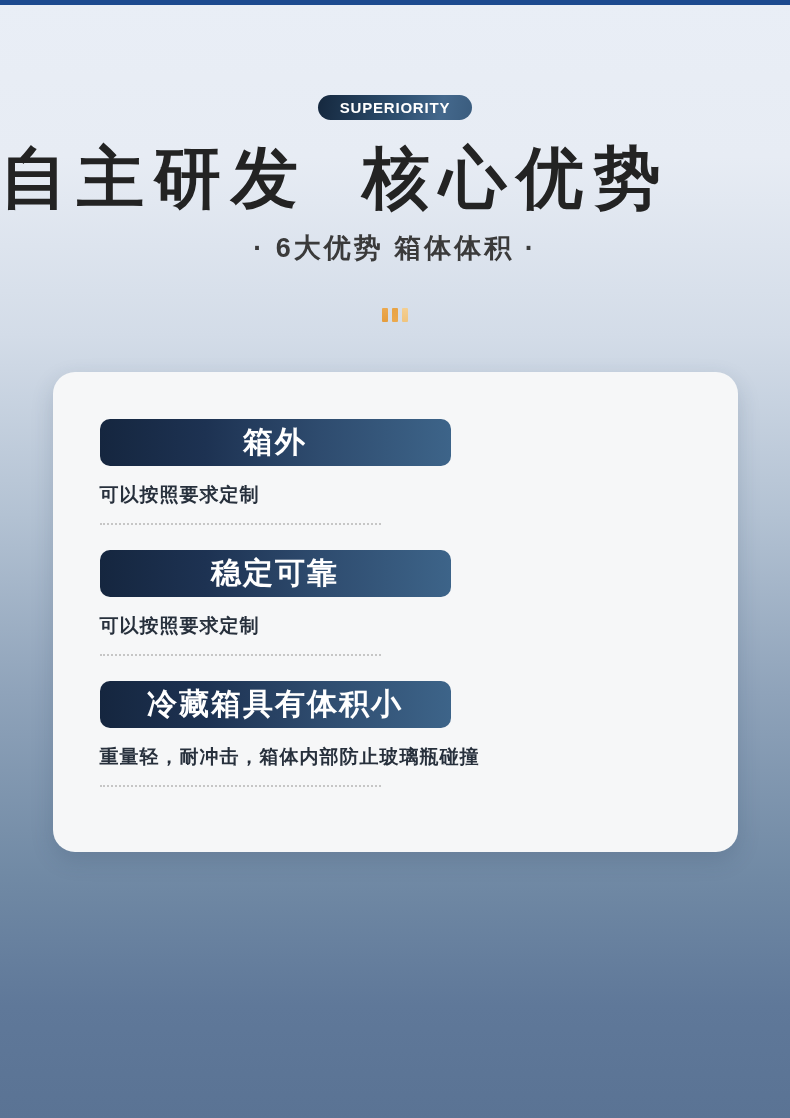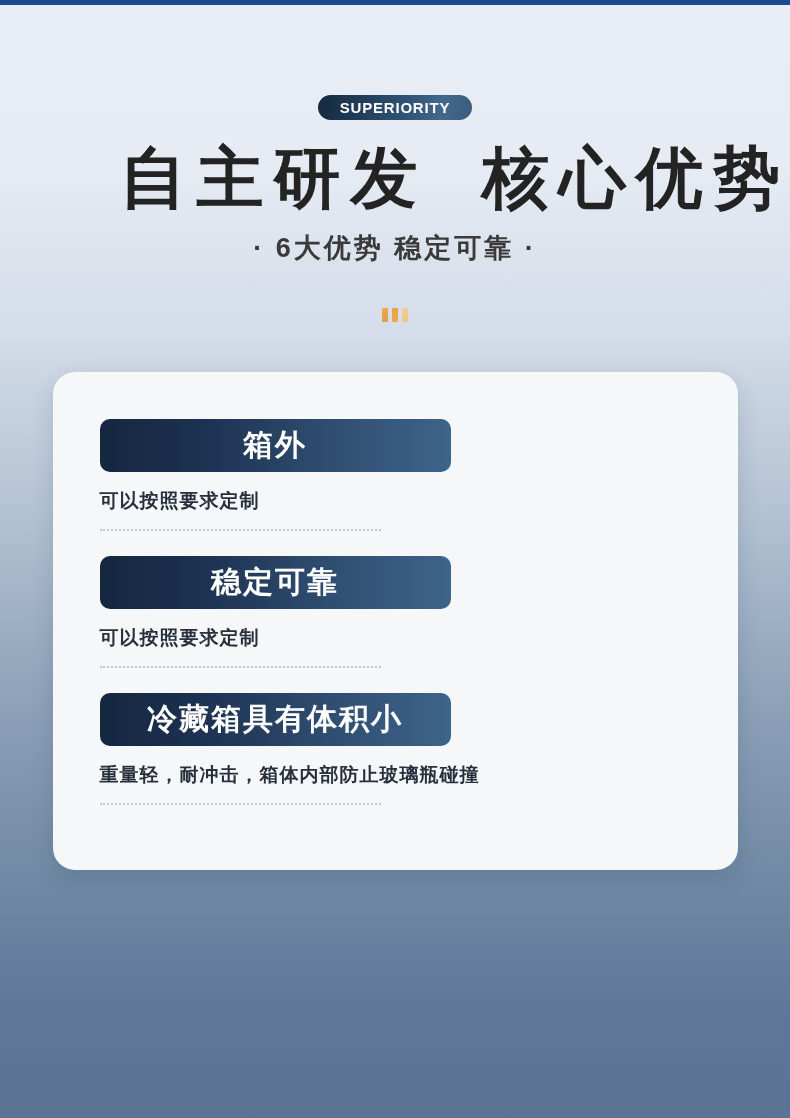--- a/index.html
+++ b/index.html
@@ -40,21 +40,21 @@
     display: flex;
     align-items: center;
     justify-content: center;
     color: #ffffff;
     font-size: 15px;
     font-weight: bold;
     letter-spacing: 0.8px;
   }
   .main-title {
     margin: 22px 0 15px 0;
-    text-align: right;
+    text-align: left;
     font-size: 67px;
     line-height: 1.08;
     font-weight: bold;
     color: #232323;
     letter-spacing: 10px;
     word-spacing: 26px;
     white-space: nowrap;
   }
   .subtitle {
     margin-top: 16px;
@@ -88,21 +88,21 @@
     background: #f6f7f8;
     border-radius: 22px;
     padding: 47px 47px 40px 47px;
     box-shadow: 0 8px 22px rgba(40, 60, 90, 0.18);
   }
   .advantage {
     margin-bottom: 25px;
   }
   .ribbon {
     width: 351px;
-    height: 53px;
+    height: 47px;
     border-radius: 10px;
     background: linear-gradient(90deg, #15263f 0%, #1d3252 30%, #2e4b6e 62%, #3d6489 100%);
     display: flex;
     align-items: center;
     justify-content: center;
     color: #ffffff;
     font-size: 30px;
     font-weight: bold;
     letter-spacing: 2px;
   }
@@ -124,21 +124,21 @@
 <body>
 
 <div class="top-bar"></div>
 
 <div class="badge-row">
   <div class="badge">SUPERIORITY</div>
 </div>
 
 <h1 class="main-title">自主研发 核心优势</h1>
 
-<div class="subtitle">· 6大优势 稳定可靠 ·</div>
+<div class="subtitle">· 6大优势 箱体体积 ·</div>
 
 <div class="gold-bars">
   <span class="bar bar-1"></span>
   <span class="bar bar-2"></span>
   <span class="bar bar-3"></span>
 </div>
 
 <div class="card">
 
   <div class="advantage">

